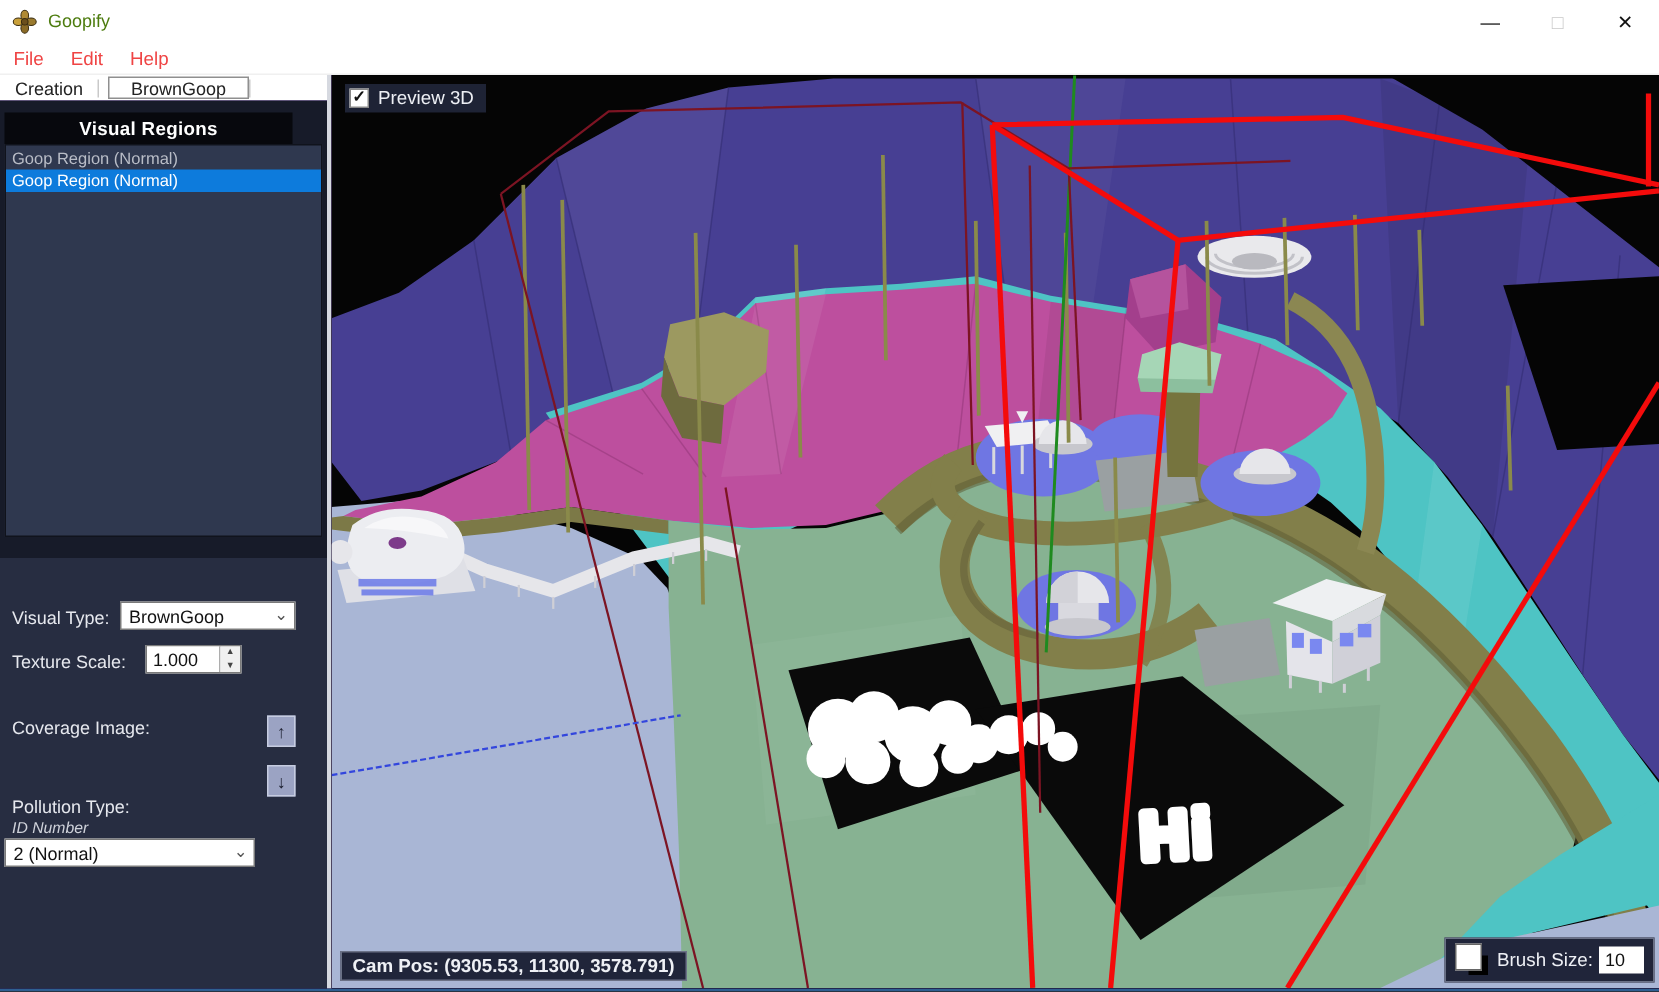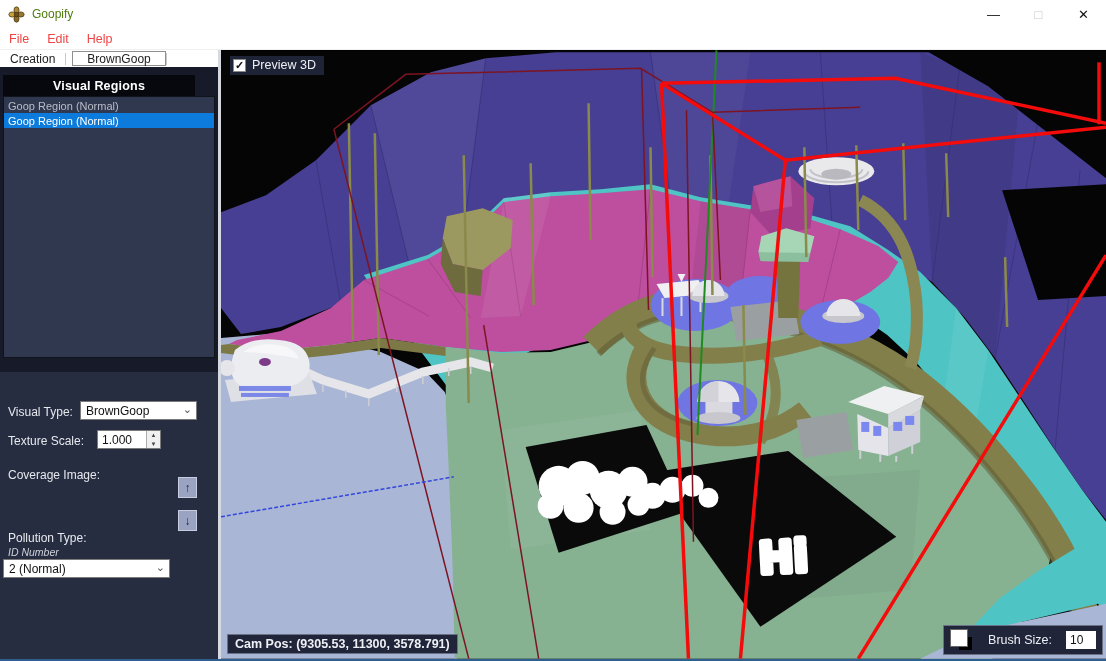--- a/index.html
+++ b/index.html
@@ -43,21 +43,21 @@
   .id-label{position:absolute;font-size:10.5px;font-style:italic;color:#cfd2da;}
   
   .viewport{position:absolute;left:221px;top:0;width:885px;height:609px;background:#000;overflow:hidden;}
   .viewport svg{position:absolute;left:0;top:0;}
   .chip{position:absolute;background:rgba(33,38,58,.92);border:1px solid #6a7186;color:#eef0f5;font-size:12.5px;
      display:flex;align-items:center;}
   .preview-chip{left:9px;top:6px;border:none;padding:2px 8px 3px 3px;gap:6px;}
   .checkbox{width:13px;height:13px;background:#fff;border:1px solid #888;color:#111;font-size:11px;font-weight:bold;
      display:flex;align-items:center;justify-content:center;line-height:1;}
   .campos-chip{left:6px;bottom:5px;padding:2px 7px;font-weight:bold;background:#20253a;}
-  .brush-chip{right:3px;bottom:4px;padding:3px 6px;gap:14px;background:#20253a;}
+  .brush-chip{right:3px;bottom:4px;padding:3px 6px;gap:4px;background:#20253a;}
   .swatch-stack{position:relative;width:24px;height:22px;}
   .swatch-black{position:absolute;left:9px;top:8px;width:13px;height:13px;background:#000;}
   .swatch-white{position:absolute;left:0;top:0;width:18px;height:18px;background:#fff;border:1px solid #666;}
   .brush-input{width:30px;height:18px;border:none;background:#fff;color:#111;font-size:12px;padding:0 0 0 4px;}
 </style>
 </head>
 <body>
 
 <div class="app">
 
@@ -111,21 +111,21 @@
 
         <div class="fld-label" style="left:8px;top:62px;">Texture Scale:</div>
         <div class="spinbox" style="left:97px;top:58px;width:64px;">
           <input value="1.000" style="">
           <div class="spin-col">
             <div>▲</div>
             <div>▼</div>
           </div>
         </div>
 
-        <div class="fld-label" style="left:8px;top:96px;">Coverage Image:</div>
+        <div class="fld-label" style="left:8px;top:106px;">Coverage Image:</div>
 
         <div class="arrow-btn" style="top:105px;">↑</div>
         <div class="arrow-btn" style="top:138px;">↓</div>
 
         <div class="fld-label" style="left:8px;top:159px;">Pollution Type:</div>
         <div class="id-label" style="left:8px;top:174px;">ID Number</div>
         <div class="combo" style="left:3px;top:187px;width:167px;">
           <span>2 (Normal)</span>
           <span class="chev">⌄</span>
         </div>

